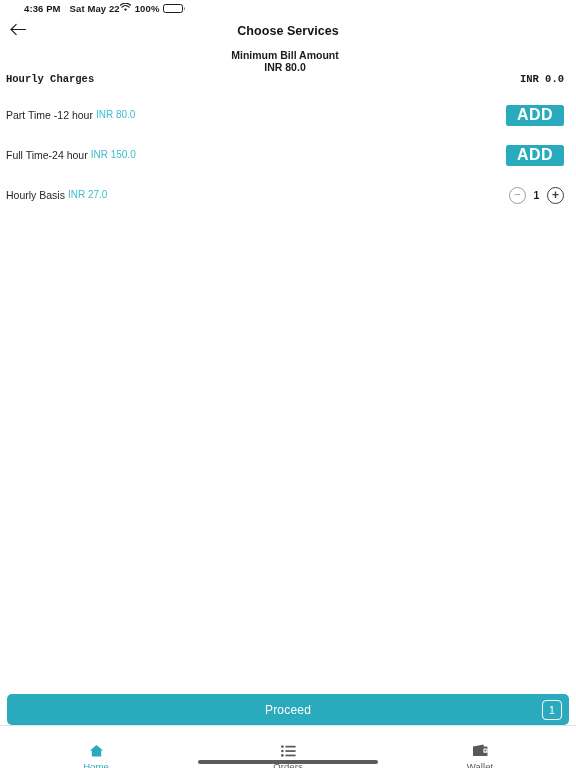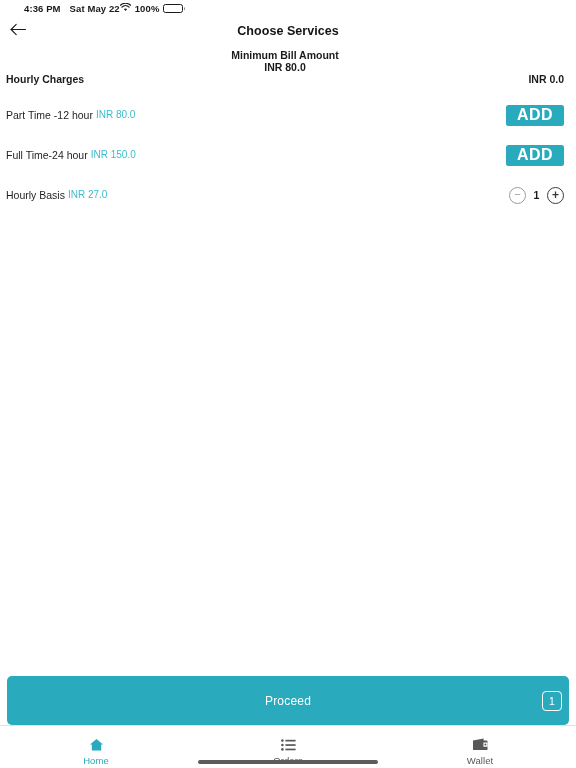--- a/index.html
+++ b/index.html
@@ -90,21 +90,21 @@
     display: flex;
     align-items: center;
     justify-content: space-between;
     padding: 0 12px 0 6px;
     height: 20px;
     font-size: 10.5px;
     font-weight: bold;
     color: #1b1b1d;
   }
   .summary-row.first { margin-top: 5px; flex-direction: column; }
-  .summary-row + .summary-row { margin-top: 0px; }
+  .summary-row + .summary-row { margin-top: 0px; font-family: Liberation Mono, monospace; }
 
   
   .service-list { margin-top: 6px; }
   .service-row {
     display: flex;
     align-items: center;
     justify-content: space-between;
     padding: 0 12px 0 6px;
     height: 40px;
   }
@@ -181,21 +181,21 @@
   .proceed-wrap {
     position: absolute;
     left: 0;
     right: 0;
     bottom: 43px;
     padding: 0 7px;
   }
   .proceed-bar {
     background: #29abbd;
     border-radius: 5px;
-    height: 49px;
+    height: 31px;
     display: flex;
     align-items: center;
     justify-content: center;
     position: relative;
     cursor: pointer;
   }
   .proceed-label {
     color: #ffffff;
     font-size: 12px;
     letter-spacing: 0.2px;
@@ -220,21 +220,21 @@
   .tab-bar {
     position: absolute;
     left: 0;
     right: 0;
     bottom: 0;
     height: 43px;
     background: #ffffff;
     border-top: 1px solid #e2e2e4;
     display: flex;
     align-items: flex-start;
-    padding-top: 11px;
+    padding-top: 17px;
   }
   .tab-item {
     flex: 1;
     display: flex;
     flex-direction: column;
     align-items: center;
     gap: 3px;
     cursor: pointer;
   }
   .tab-icon { height: 15px; display: flex; align-items: center; justify-content: center; }

